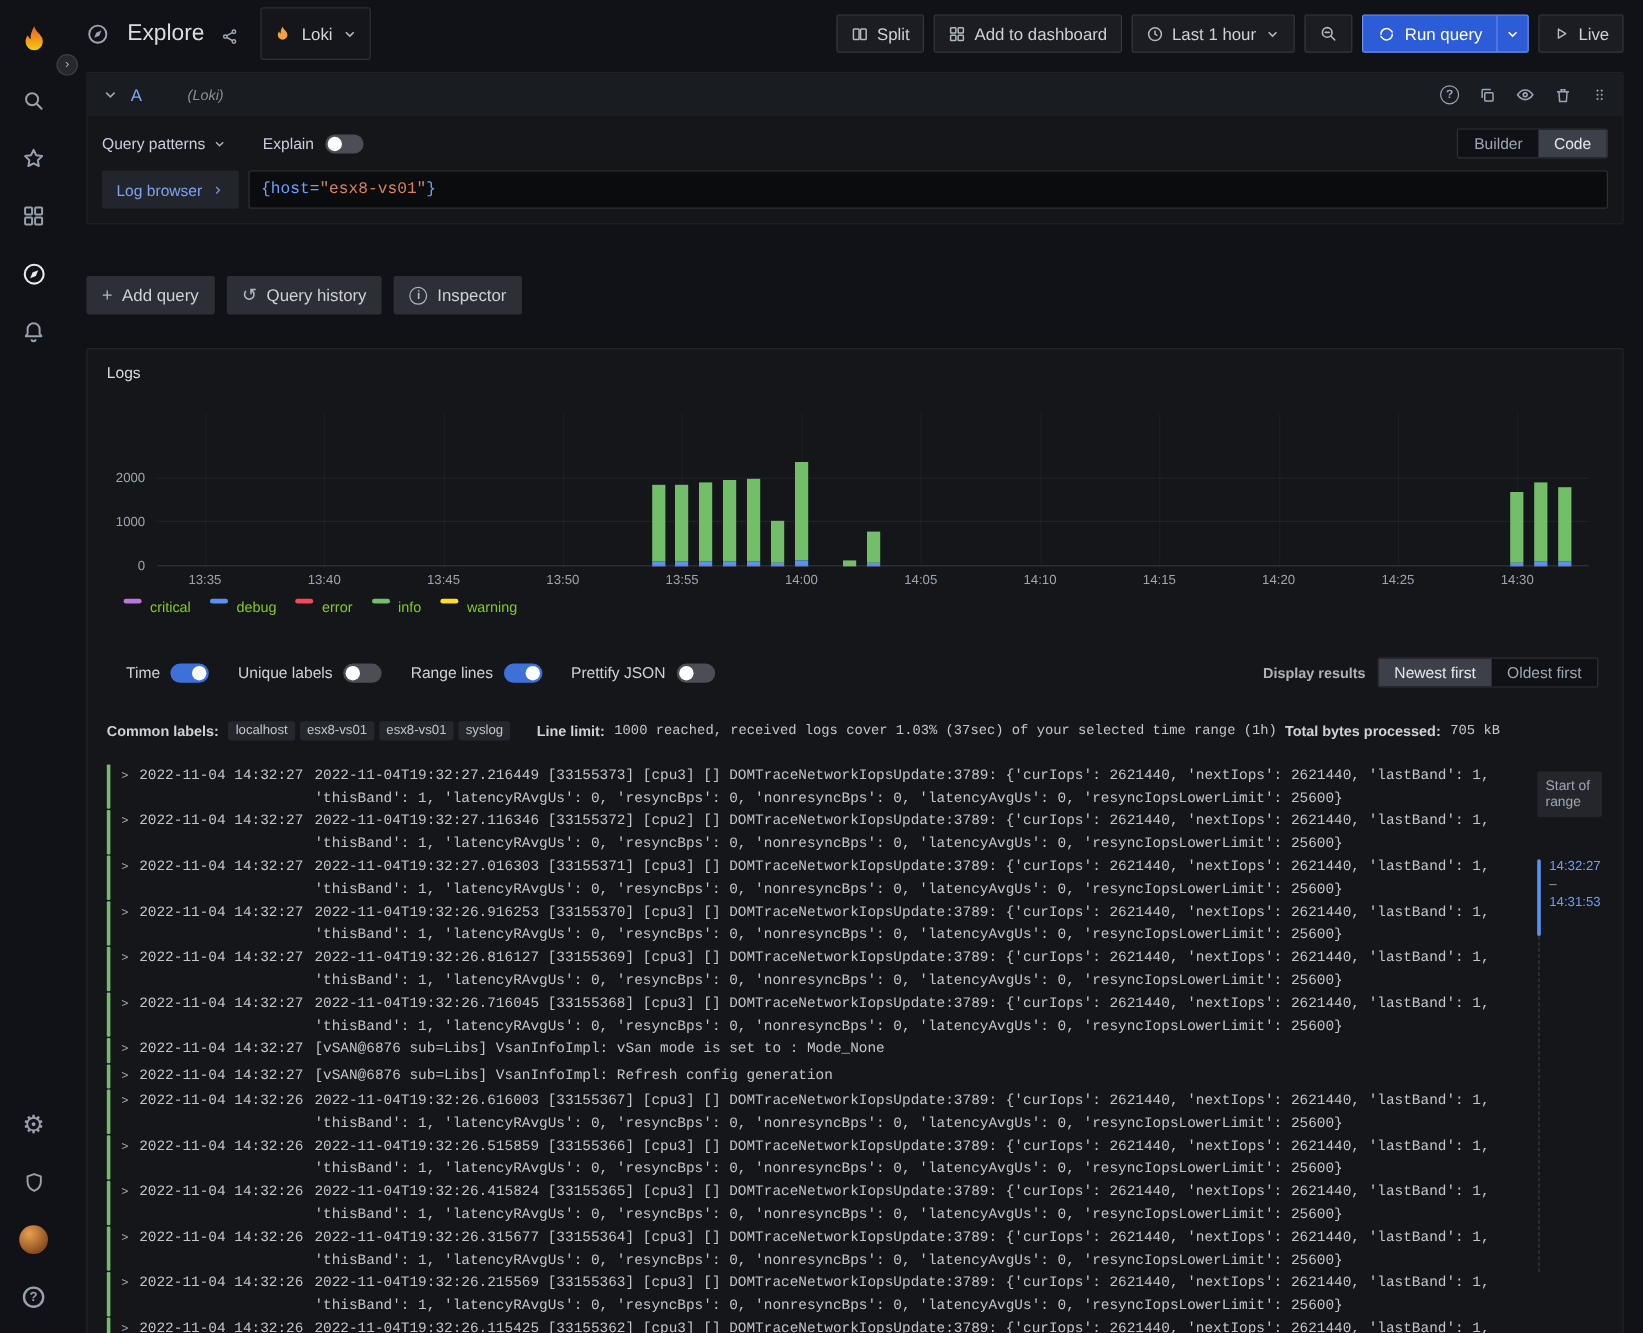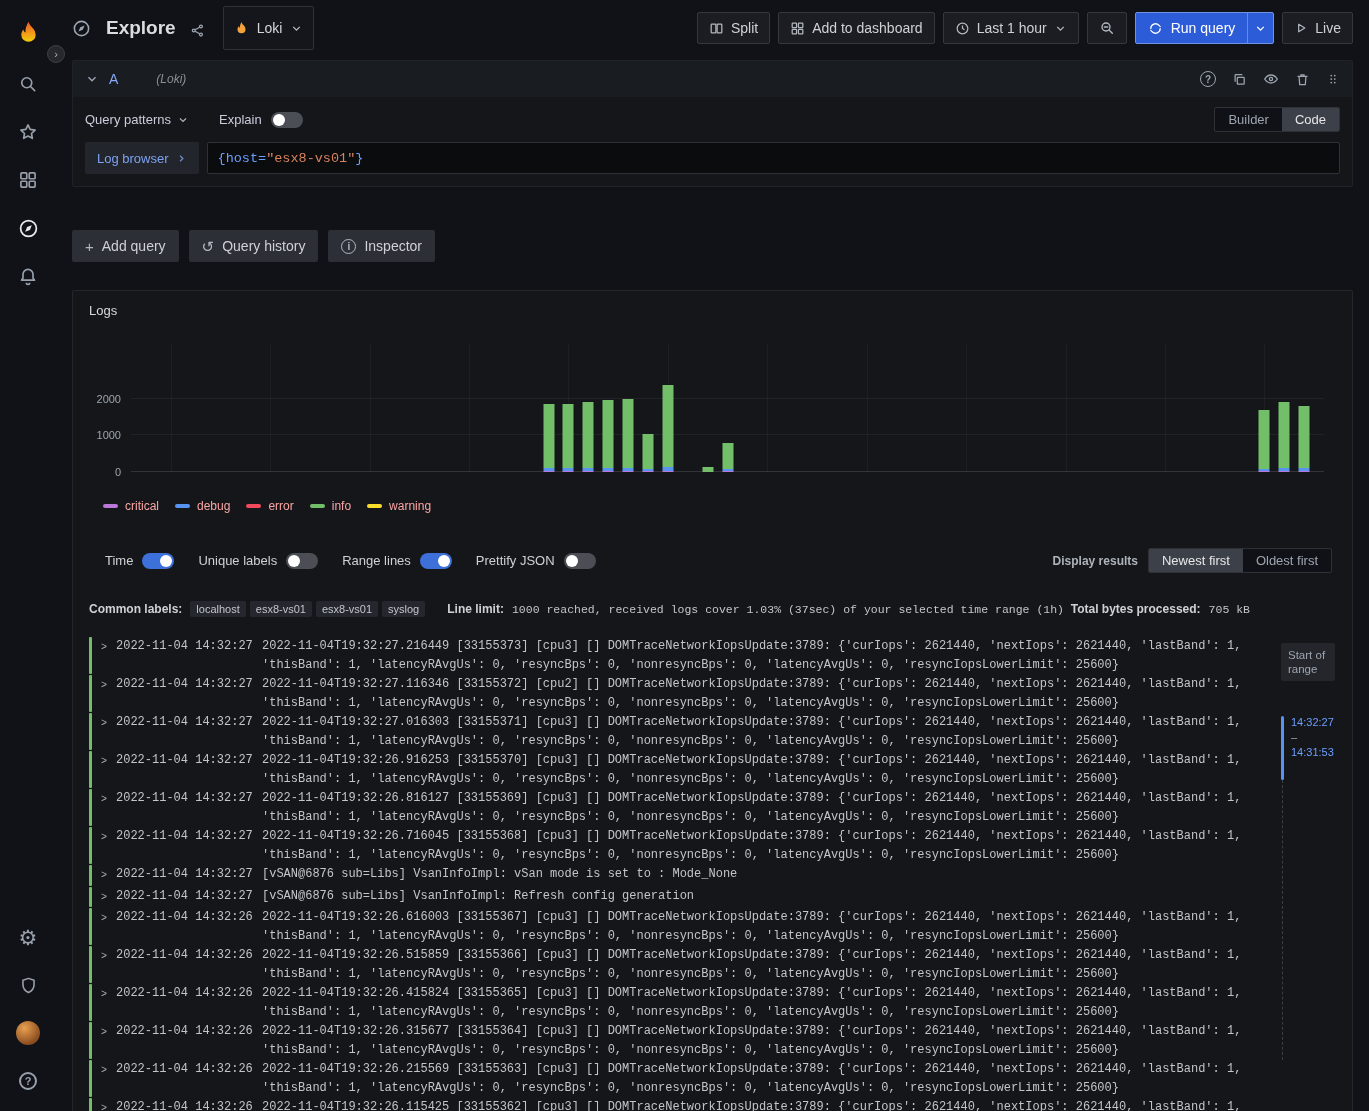--- a/index.html
+++ b/index.html
@@ -16,21 +16,21 @@
   .side-item.logo{height:54px}
   .side-item.active{color:#e9eaed}
   .side-spacer{flex:1}
   .avatar{width:24px;height:24px;border-radius:50%;background:radial-gradient(circle at 35% 30%,#e8a050,#8a4d1f 72%)}
   .q-circle{width:18px;height:18px;border-radius:50%;border:2px solid currentColor;display:flex;align-items:center;justify-content:center;font-size:11px;font-weight:700}
   .glyph-gear{font-size:21px;line-height:1}
   .expand-btn{position:absolute;left:47px;top:45px;width:18px;height:18px;border-radius:50%;background:#26282e;border:1px solid #3c3f45;color:#aab0ba;font-size:11px;line-height:1;display:flex;align-items:center;justify-content:center;cursor:pointer;z-index:6}
 
   
   .header{position:absolute;left:56px;top:0;right:0;height:56px;display:flex;align-items:center;padding:0 16px;gap:6px}
-  .page-title{font-size:19px;font-weight:700;color:#dbdce0;margin:0 2px 0 9px}
+  .page-title{font-size:19px;font-weight:400;color:#dbdce0;margin:0 2px 0 9px}
   .share{color:#9da5b0;margin:5px 4px 0 6px;cursor:pointer}
   .ds-picker{height:44px;display:flex;align-items:center;gap:8px;padding:0 10px;background:#15161b;border:1px solid #2f3137;border-radius:2px;cursor:pointer;margin-left:8px;color:#d5d6da}
   .caret{color:inherit;display:inline-flex;opacity:.85}
   .toolbar{margin-left:auto;display:flex;align-items:center;gap:8px}
   .tbtn{height:32px;display:flex;align-items:center;gap:7px;padding:0 11px;background:#1b1d22;border:1px solid #34373d;border-radius:2px;color:#d0d1d5;cursor:pointer}
   .tbtn .icon{color:#b3b8c0}
   .run-btn{height:32px;display:flex;align-items:stretch;border-radius:2px;overflow:hidden;border:1px solid #7092e3;background:#2d5cd8;color:#fff;cursor:pointer}
   .run-main{display:flex;align-items:center;gap:8px;padding:0 12px}
   .run-main .icon{color:#fff}
   .run-caret{display:flex;align-items:center;padding:0 6px;border-left:1px solid rgba(255,255,255,.28);color:#fff}
@@ -74,21 +74,21 @@
   .ytick{position:absolute;right:0;transform:translateY(50%);font-size:11px;color:#9da5b0}
   .plot{position:absolute;left:42px;right:12px;top:8px;height:128px}
   .hgrid{position:absolute;left:0;right:0;height:1px;background:rgba(204,204,220,.07)}
   .hgrid.zero{background:rgba(204,204,220,.16)}
   .vgrid{position:absolute;top:0;bottom:0;width:1px;background:rgba(204,204,220,.045)}
   .bar{position:absolute;top:0;bottom:0;width:11px;transform:translateX(-50%);display:flex;flex-direction:column-reverse;cursor:crosshair}
   .seg{width:100%}
   .x-axis{position:absolute;left:42px;right:12px;top:142px;height:14px}
   .xtick{position:absolute;transform:translateX(-50%);font-size:11px;color:#9da5b0;white-space:nowrap}
   .legend{position:absolute;left:14px;top:163px;display:flex;gap:16px}
-  .legend-item{display:flex;align-items:center;gap:7px;font-size:12px;color:#fca5a5;cursor:pointer}
+  .legend-item{display:flex;gap:7px;font-size:12px;color:#84cc16;cursor:pointer}
   .swatch{width:15px;height:4px;border-radius:2px}
 
   .controls{display:flex;align-items:center;margin-top:34px;padding:0 0 0 16px}
   .toggles{display:flex;align-items:center;gap:24px}
   .toggle{display:flex;align-items:center;gap:9px;cursor:pointer}
   .tlabel{font-size:13px;color:#d0d1d5}
   .switch{width:32px;height:16px;border-radius:9px;background:#4b4e55;position:relative;display:inline-block;flex:none}
   .switch.on{background:#3d71d9}
   .switch::after{content:"";position:absolute;top:2px;left:2px;width:12px;height:12px;border-radius:50%;background:#fff}
   .switch.on::after{left:auto;right:2px}
@@ -452,20 +452,34 @@
           <div class="seg" style="height: 0.857143%; background: rgb(184, 119, 217);"></div>
           <div class="seg" style="height: 2.28571%; background: rgb(87, 148, 242);"></div>
           <div class="seg" style="height: 51.4286%; background: rgb(115, 191, 105);"></div>
         </div>
         <div class="bar" style="left: 98.3333%;">
           <div class="seg" style="height: 0.857143%; background: rgb(184, 119, 217);"></div>
           <div class="seg" style="height: 2.28571%; background: rgb(87, 148, 242);"></div>
           <div class="seg" style="height: 48.5714%; background: rgb(115, 191, 105);"></div>
         </div>
       </div>
+    <div class="x-axis">
+        <div class="xtick" style="left: 3.33333%;">13:35</div>
+        <div class="xtick" style="left: 11.6667%;">13:40</div>
+        <div class="xtick" style="left: 20%;">13:45</div>
+        <div class="xtick" style="left: 28.3333%;">13:50</div>
+        <div class="xtick" style="left: 36.6667%;">13:55</div>
+        <div class="xtick" style="left: 45%;">14:00</div>
+        <div class="xtick" style="left: 53.3333%;">14:05</div>
+        <div class="xtick" style="left: 61.6667%;">14:10</div>
+        <div class="xtick" style="left: 70%;">14:15</div>
+        <div class="xtick" style="left: 78.3333%;">14:20</div>
+        <div class="xtick" style="left: 86.6667%;">14:25</div>
+        <div class="xtick" style="left: 95%;">14:30</div>
+      </div>
     <div class="legend">
         <div class="legend-item">
           <span class="swatch" style="background: rgb(184, 119, 217);"></span>
           <span>critical</span>
         </div>
         <div class="legend-item">
           <span class="swatch" style="background: rgb(87, 148, 242);"></span>
           <span>debug</span>
         </div>
         <div class="legend-item">

